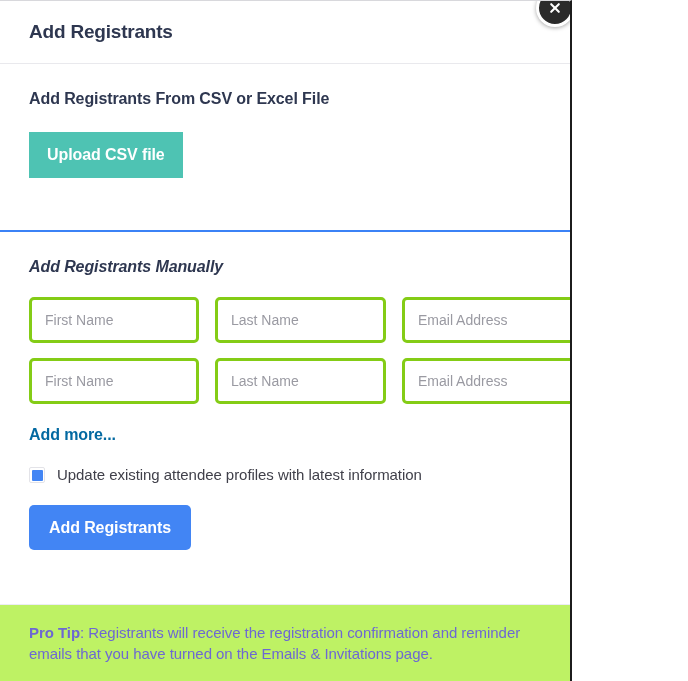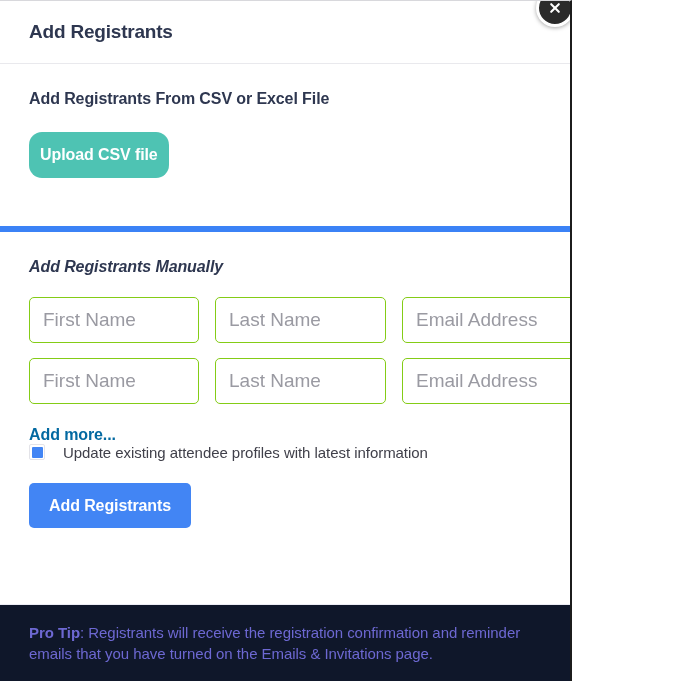--- a/index.html
+++ b/index.html
@@ -57,66 +57,66 @@
     font-size: 19px;
     font-weight: bold;
     color: #2e3750;
     letter-spacing: -0.2px;
   }
 
   
   .section-csv {
     box-sizing: border-box;
     padding: 26px 29px 30px 29px;
-    border-bottom: 6px solid #3b82f6;
+    border-bottom: 2px solid #3b82f6;
     height: 168px;
   }
   .section-heading {
     font-size: 16px;
     font-weight: bold;
     color: #2e3750;
     letter-spacing: -0.1px;
     margin: 0 0 24px 0;
   }
   .btn-upload {
     display: inline-flex;
     align-items: center;
     justify-content: center;
     height: 46px;
-    padding: 0 11px;
+    padding: 0 18px;
     background: #4ec3b3;
     color: #ffffff;
     font-size: 16px;
     font-weight: bold;
     border: none;
-    border-radius: 13px;
+    border-radius: 0;
     cursor: pointer;
     letter-spacing: -0.1px;
     font-family: "Liberation Sans", sans-serif;
   }
 
   
   .section-manual {
     box-sizing: border-box;
     padding: 26px 29px 0 29px;
   }
   .section-manual .section-heading { margin-bottom: 21px; font-style: italic; }
 
   .row-inputs {
     display: flex;
     gap: 16px;
     margin-bottom: 15px;
   }
   .field {
     height: 46px;
     box-sizing: border-box;
-    border: 1px solid #84cc16;
+    border: 3px solid #84cc16;
     border-radius: 5px;
     background: #ffffff;
-    font-size: 19px;
+    font-size: 14px;
     color: #3b3b44;
     padding: 0 13px;
     font-family: "Liberation Sans", sans-serif;
     outline: none;
   }
   .field::placeholder { color: #9a9aa2; }
   .field.first { width: 170px; }
   .field.last  { width: 171px; }
   .field.email { width: 262px; }
 
@@ -126,22 +126,22 @@
     font-size: 16px;
     font-weight: bold;
     text-decoration: none;
     cursor: pointer;
     margin-top: 7px;
     letter-spacing: -0.1px;
   }
 
   .checkbox-row {
     display: flex;
-    align-items: flex-start;
-    gap: 6px;
+    align-items: flex-end;
+    margin-top: 22px;
   }
   .checkbox {
     width: 16px;
     height: 16px;
     box-sizing: border-box;
     background: #ffffff;
     border: 1px solid #e3e3e8;
     border-radius: 2px;
     display: flex;
     align-items: center;
@@ -181,21 +181,21 @@
   }
 
   
   .pro-tip {
     position: absolute;
     left: 0;
     right: 0;
     bottom: 0;
     height: 77px;
     box-sizing: border-box;
-    background: #0f172a;
+    background: #bef264;
     border-top: 1px solid #ececf4;
     padding: 17px 29px 0 29px;
   }
   .pro-tip-text {
     font-size: 15px;
     line-height: 21px;
     color: #6d68d2;
     letter-spacing: -0.05px;
   }
   .pro-tip-text b { font-weight: bold; }

